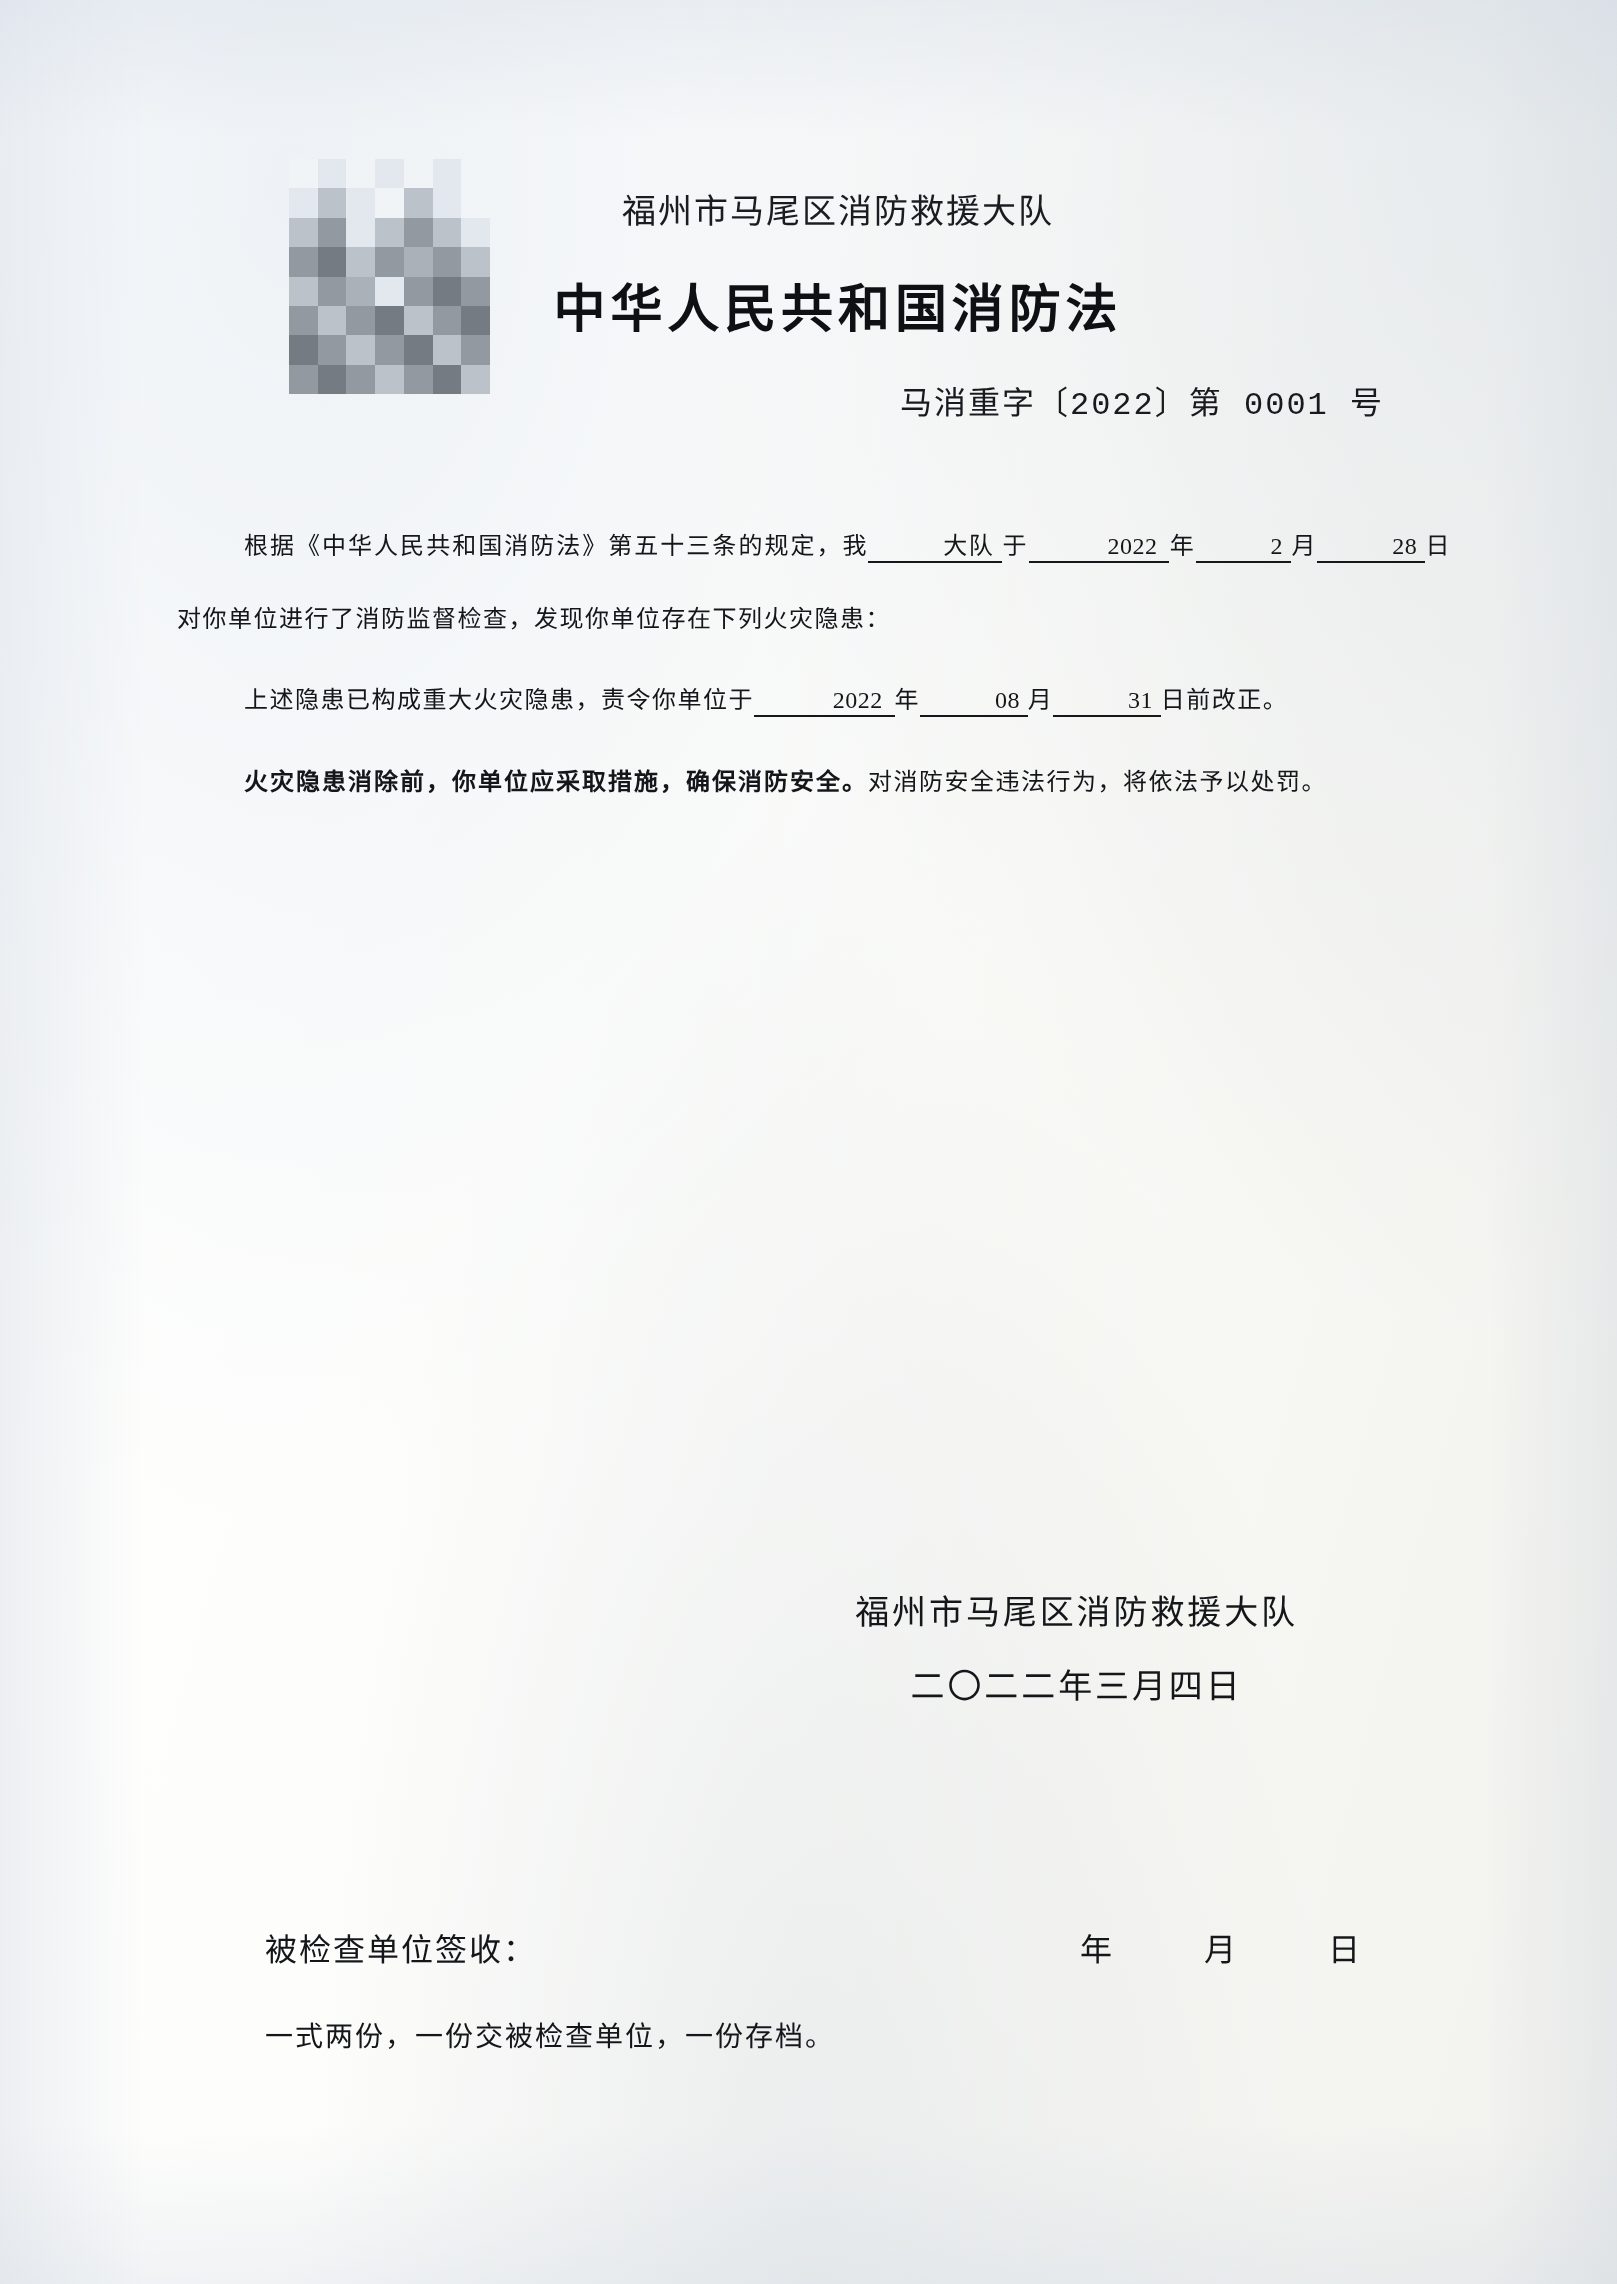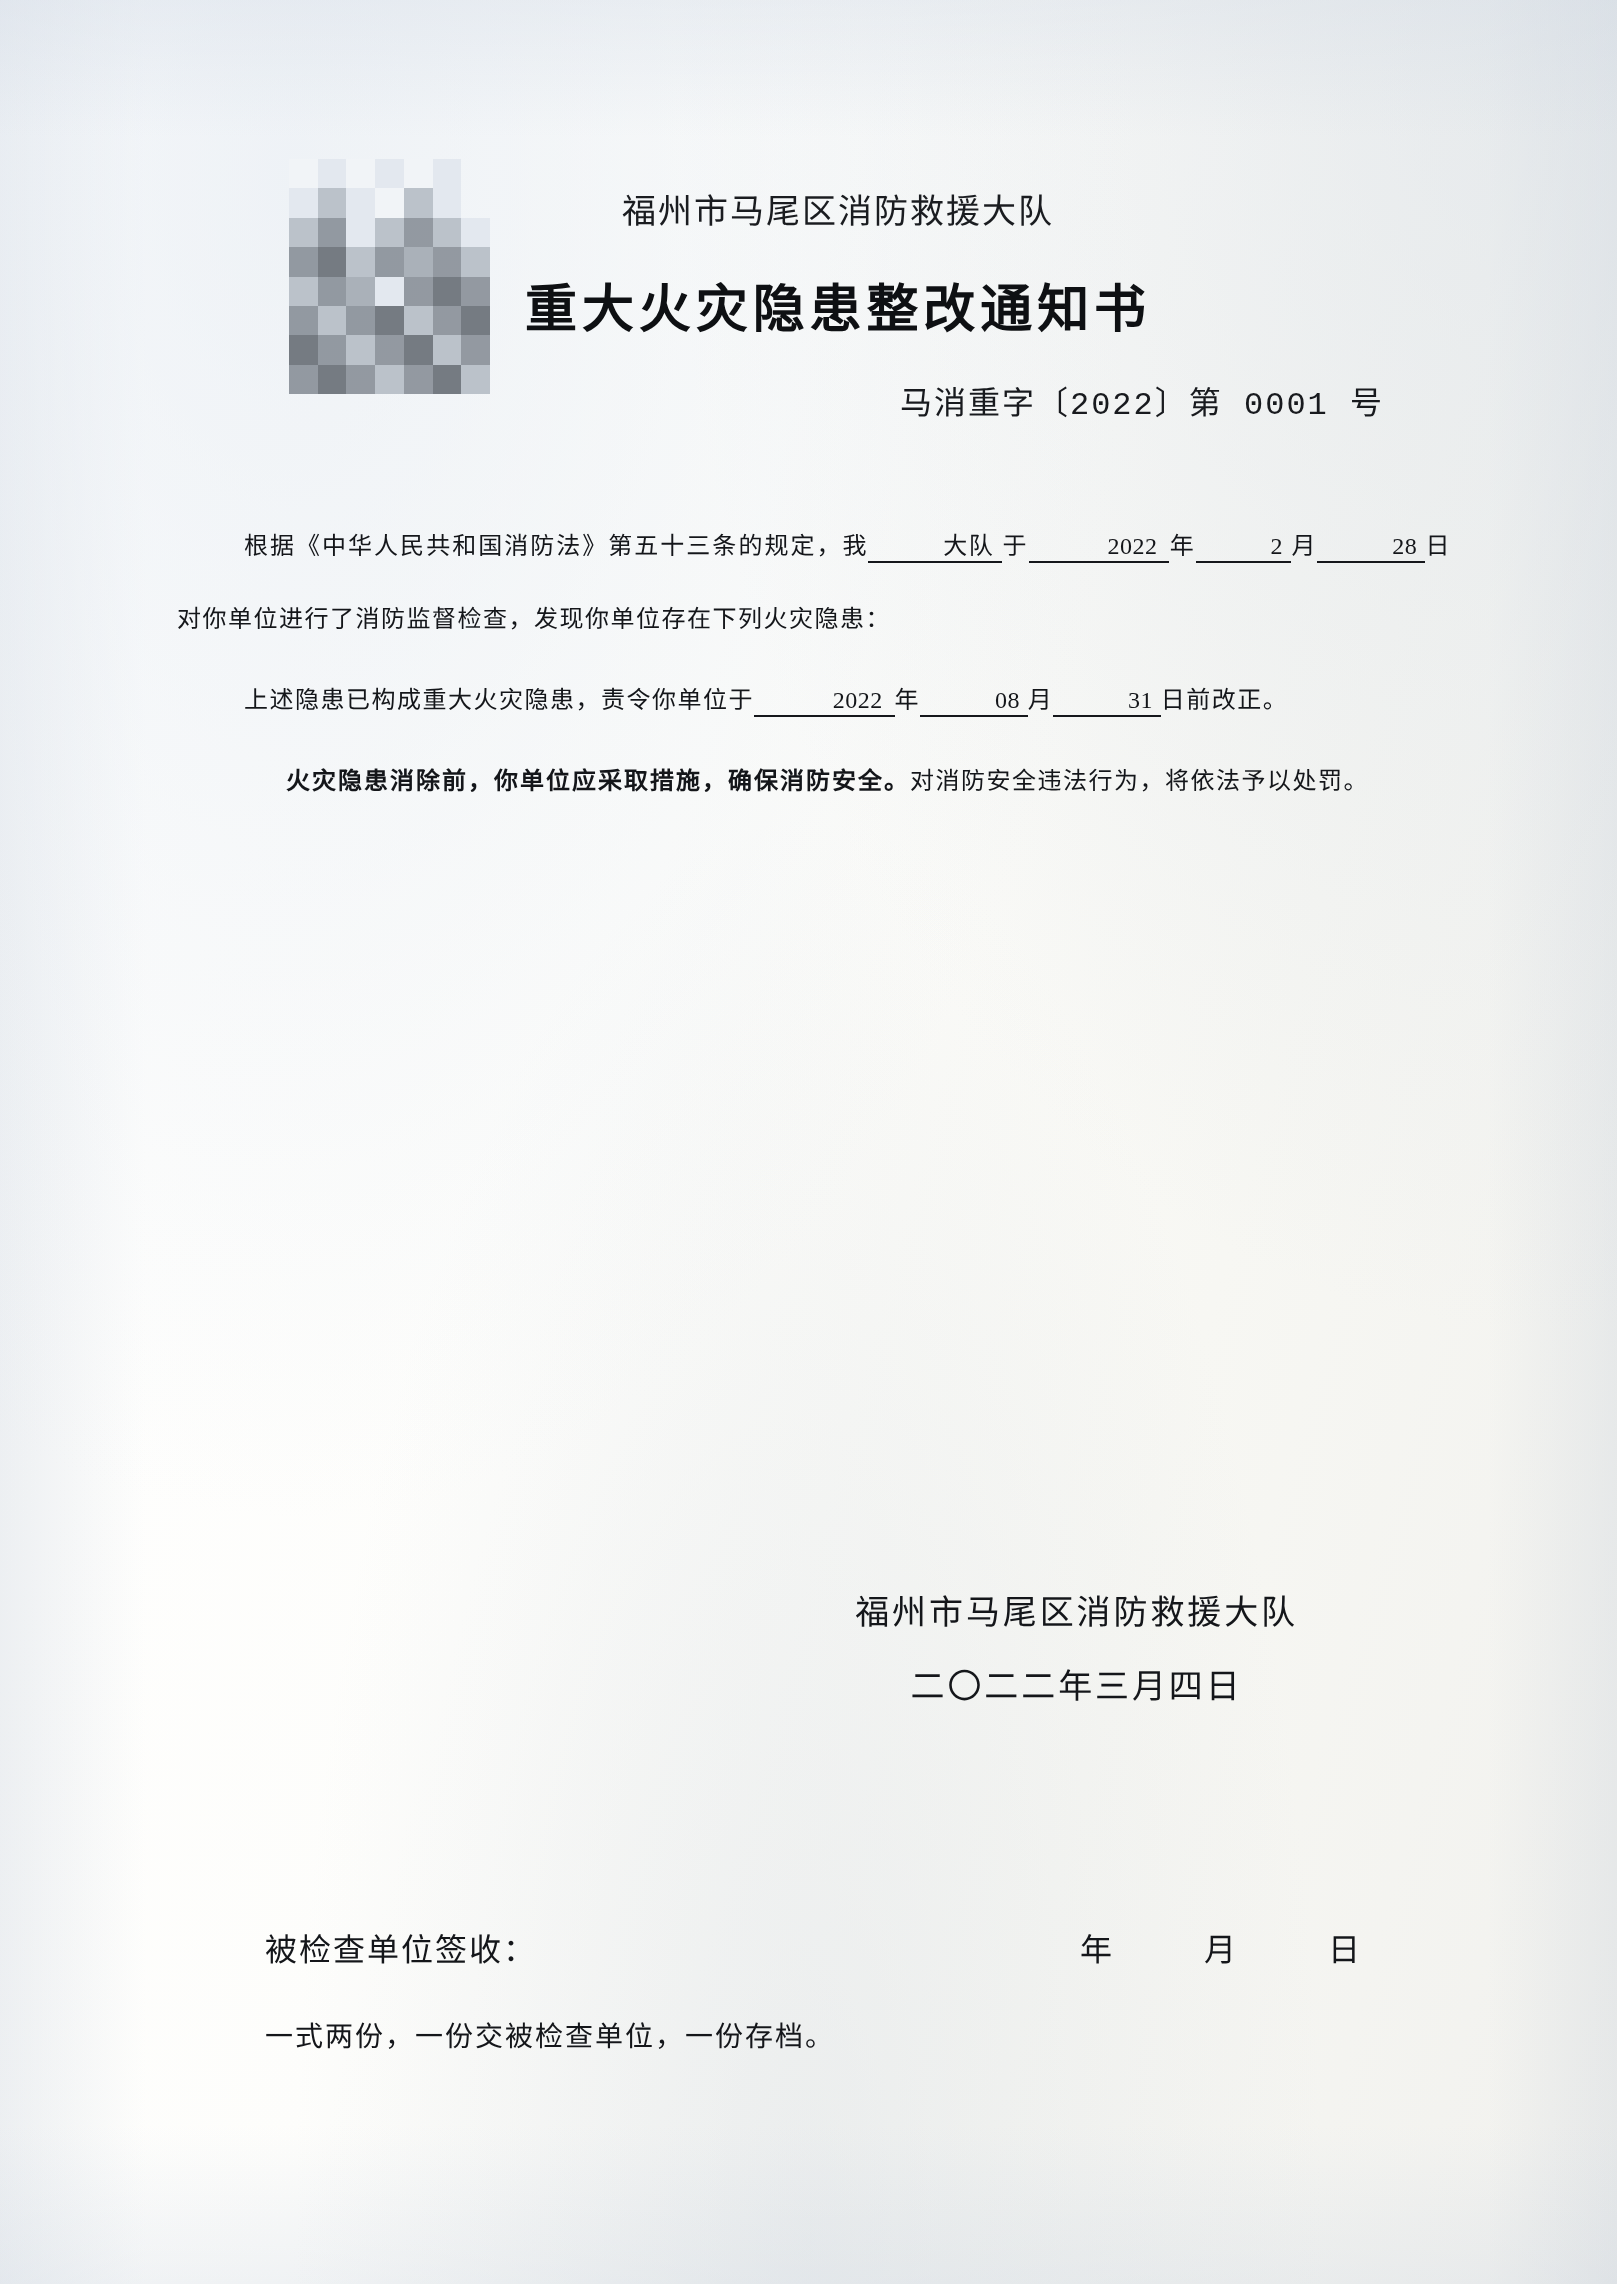--- a/index.html
+++ b/index.html
@@ -122,24 +122,23 @@
     border-bottom: 2px solid #15171b;
     text-align: center;
     padding: 0 7.8px 2px 7.8px;
     line-height: 1.1;
     font-family: "Liberation Serif", "DejaVu Serif", serif;
   }
   .blank.w-xs { min-width: 53px; }
   .blank.w-sm { min-width: 76px; }
   .blank.w-lg { min-width: 125px; }
   .strong-warn {
-    font-family: Liberation Mono, monospace;
+    font-family: Liberation Sans, sans-serif;
     font-weight: bold;
     letter-spacing: 2px;
-    margin-left: 42px;
   }
   .lat { font-family: "Liberation Serif", "DejaVu Serif", serif; letter-spacing: 0.5px; }
 
   
   .signature {
     position: absolute;
     right: 319px;
     top: 1576px;
     text-align: center;
     font-size: 34px;
@@ -231,21 +230,21 @@
       <i style="background: rgb(142, 149, 157);"></i>
       <i style="background: rgb(111, 117, 124);"></i>
       <i style="background: rgb(142, 149, 157);"></i>
       <i style="background: rgb(185, 192, 200);"></i>
       <i style="background: rgb(142, 149, 157);"></i>
       <i style="background: rgb(111, 117, 124);"></i>
       <i style="background: rgb(185, 192, 200);"></i>
     </div>
 
   <div class="org-line">福州市马尾区消防救援大队</div>
-  <div class="doc-title">重大火灾隐患整改通知书</div>
+  <div class="doc-title">中华人民共和国消防法</div>
   <div class="doc-number">马消重字〔2022〕第 0001 号</div>
 
 
   <div class="body">
 
     <p class="indent">
       <span>根据《中华人民共和国消防法》第五十三条的规定，我</span><span class="blank w-sm">大队</span><span>于</span><span class="blank w-lg lat">2022</span><span>年</span><span class="blank w-xs lat">2</span><span>月</span><span class="blank w-sm lat">28</span><span>日对你单位进行了消防监督检查，发现你单位存在下列火灾隐患：</span>
     </p>
 
 

